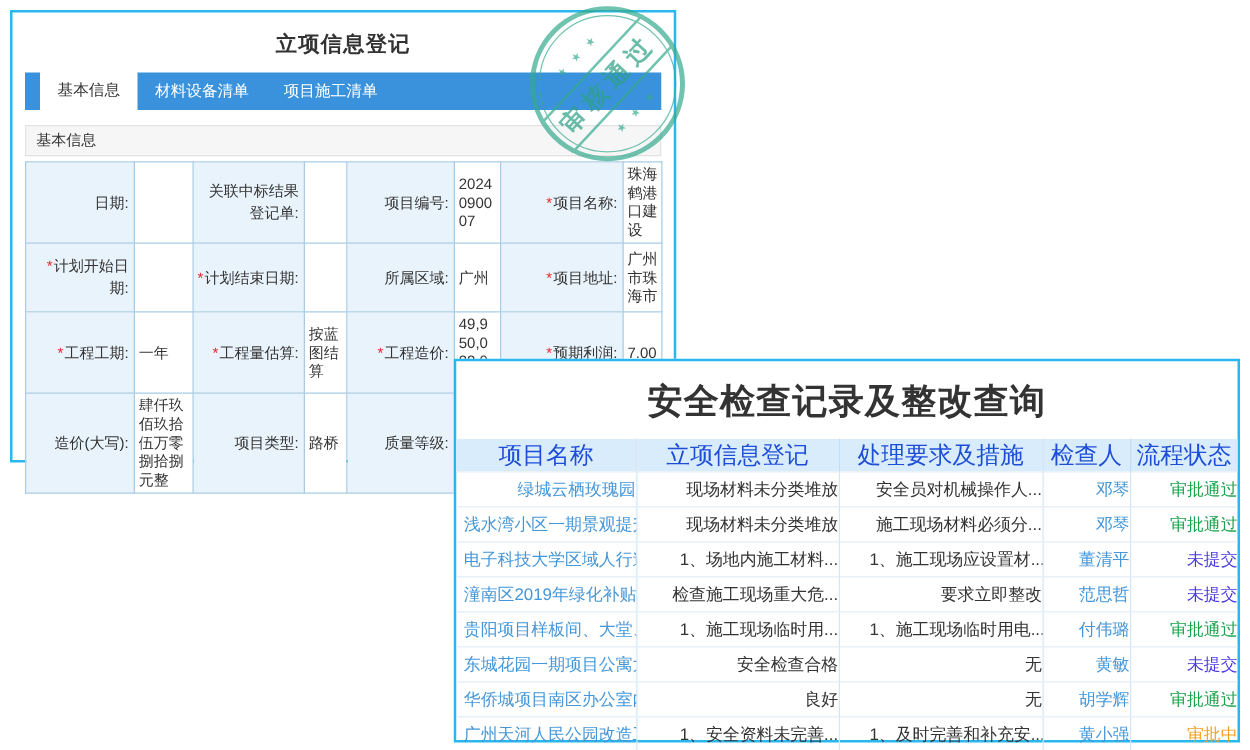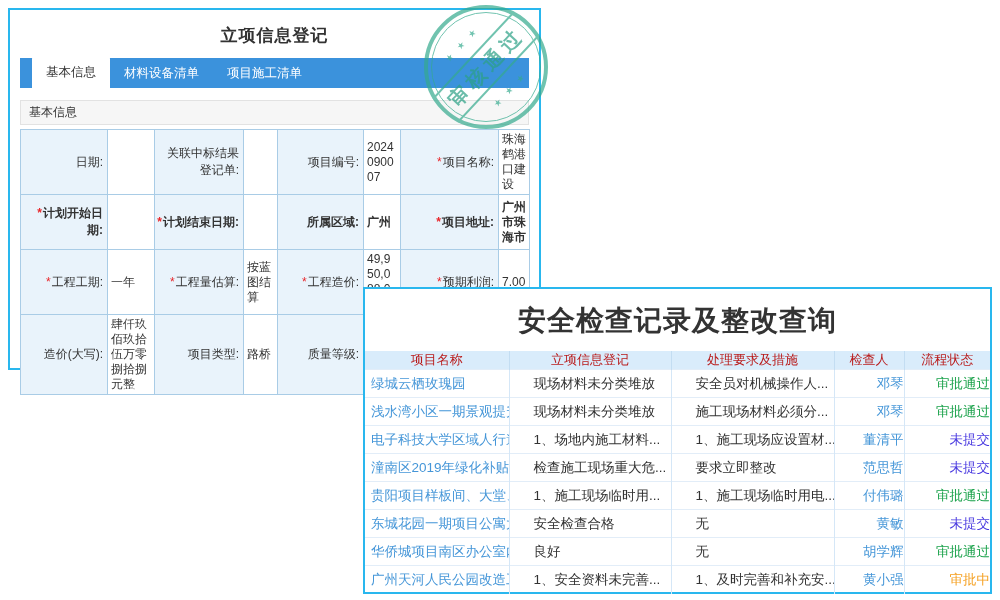--- a/index.html
+++ b/index.html
@@ -17,21 +17,21 @@
     cursor:pointer; white-space:nowrap; }
   .tab.active { background:#fff; color:#333; height:32px; line-height:33px;
     border-radius:3px 3px 0 0; }
   .section-bar { margin:12px 10px 4px; background:#f6f6f6; border:1px solid #e2e2e2;
     font-size:12px; color:#333; padding:3px 8px; }
   table.form-table { margin:0 10px; border-collapse:collapse; table-layout:fixed;
     width:509px; }
   .form-table td { border:1px solid #a9cce6; font-size:12px; vertical-align:middle;
     overflow:hidden; }
   .form-table tr:nth-child(1){ height:65px; }
-  .form-table tr:nth-child(2){ height:55px;font-weight:bold; }
+  .form-table tr:nth-child(2){ height:55px; }
   .form-table tr:nth-child(3){ height:50px; }
   .form-table tr:nth-child(4){ height:78px; }
   td.flabel { background:#e9f3fb; text-align:right; padding:2px 4px 2px 2px; }
   td.fvalue { background:#fff; padding:2px 3px; word-break:break-all; line-height:15px; }
   .star { color:#e8262a; margin-right:1px; }
 
   
   .stamp { position:absolute; left:424px; top:5px; width:124px; height:124px;
     z-index:3; opacity:0.7; pointer-events:none; }
   .stamp-clip { position:absolute; inset:0; border-radius:50%; overflow:hidden; }
@@ -46,25 +46,25 @@
     color:#35aa8e; font-size:9px; letter-spacing:3px; }
   .stamp-stars.top { top:24px; }
   .stamp-stars.bottom { bottom:24px; }
 
   
   .panel2 { position:absolute; left:363px; top:287px; width:629px; height:307px;
     background:#fff; border:2px solid #29b7ee; z-index:5; }
   .p2-title { text-align:center; font-weight:bold; font-size:28px; color:#333;
     padding:13px 0 11px; letter-spacing:1px; }
   table.q-table { border-collapse:collapse; table-layout:fixed; width:100%; }
-  .q-table th { background:#d9ecfb; color:#b91c1c; font-weight:normal; font-size:13px;
+  .q-table th { background:#d9ecfb; color:#1d4ed8; font-weight:normal; font-size:19px;
     height:14px; text-align:center; border-left:1px solid #c3ddf2; overflow:hidden; }
   .q-table td { font-size:13.5px; height:28px; border-top:1px solid #e2edf8;
     border-left:1px solid #d5e7f7; white-space:nowrap; overflow:hidden;
-    vertical-align:middle; }
+    vertical-align:middle;text-align:right; }
   .q-table th:first-child, .q-table td:first-child { border-left:none; }
   td.c-project { color:#4596d8; padding-left:6px; cursor:pointer; }
   td.c-insp, td.c-meas { padding-left:24px; color:#333; }
   td.c-person { color:#4596d8; text-align:right; }
   td.c-status { text-align:right; }
   td.c-status.approved { color:#1ba24b; }
   td.c-status.pending  { color:#4a3ae0; }
   td.c-status.inreview { color:#f5a021; }
 </style>
 </head>

